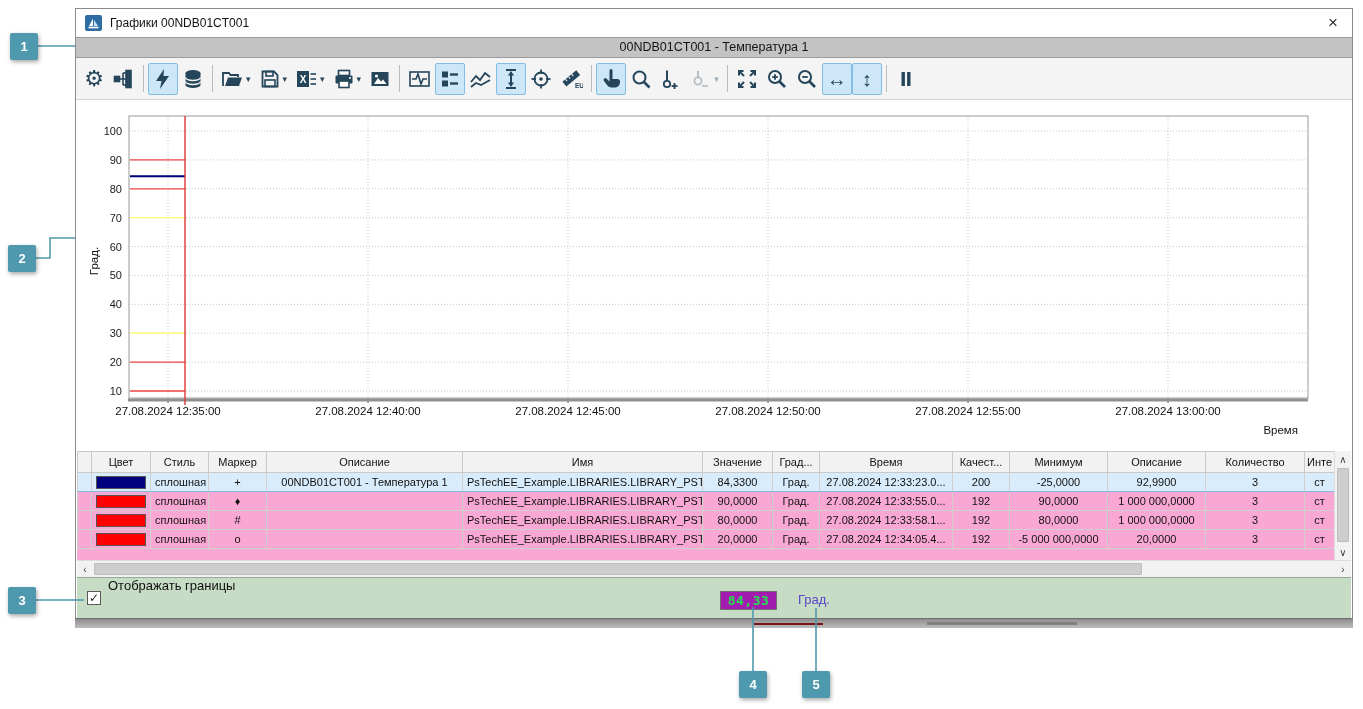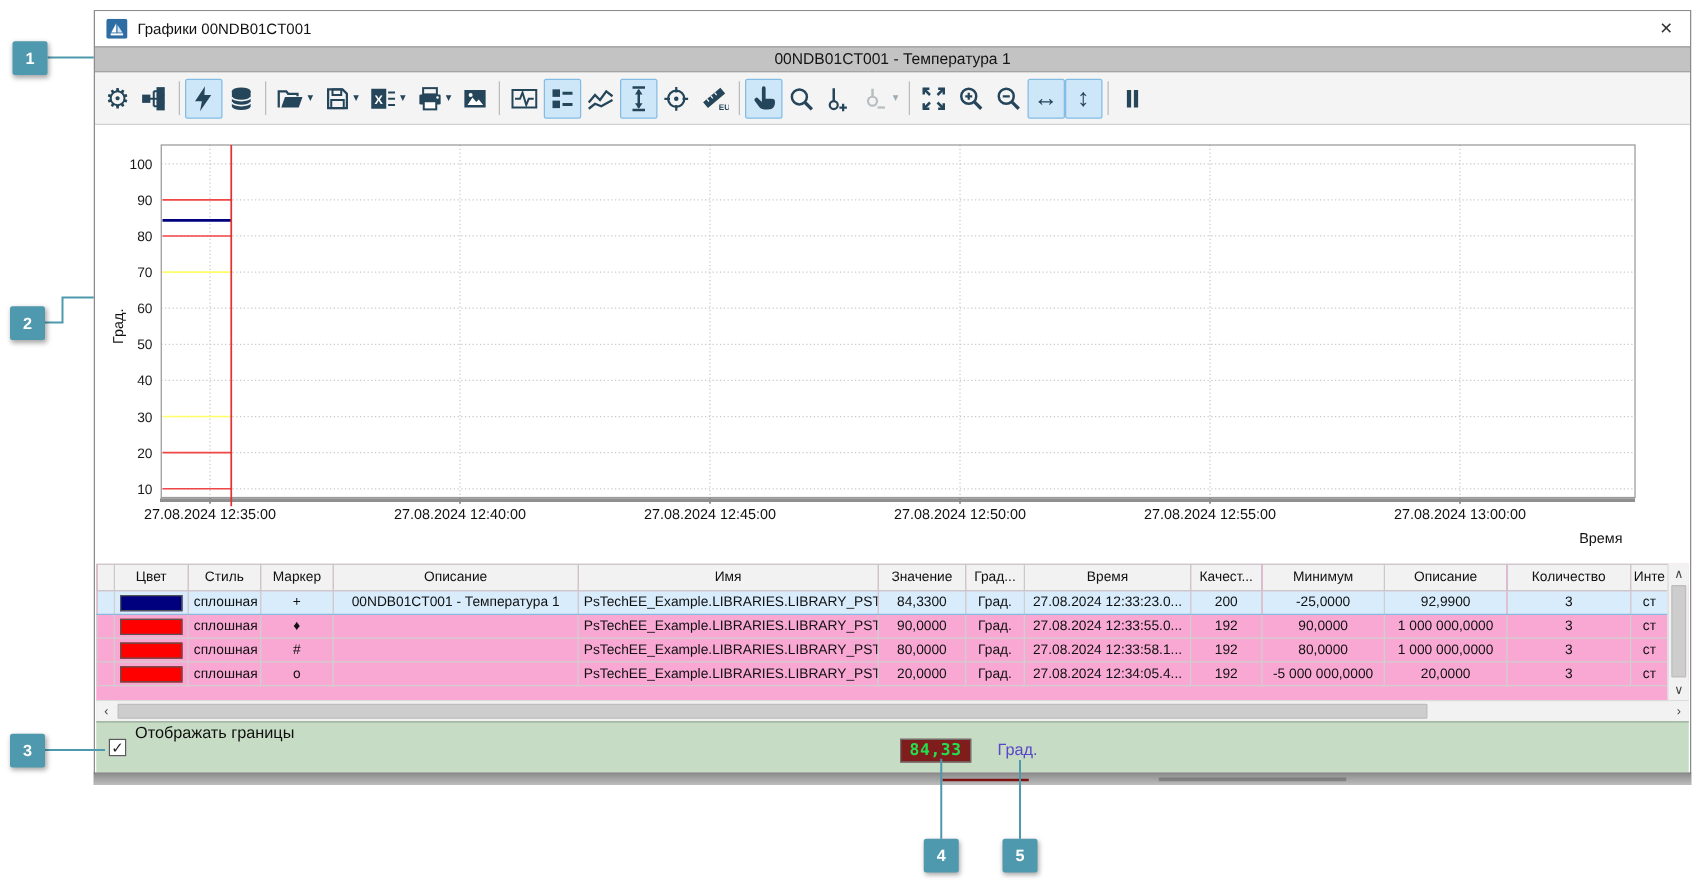--- a/index.html
+++ b/index.html
@@ -52,21 +52,21 @@
   .sbtn{position:absolute;width:16px;height:16px;display:flex;align-items:center;justify-content:center;
     color:#444;font-size:10px;background:#f2f2f2;}
   .sthumb{position:absolute;background:#cdcdcd;border:1px solid #bdbdbd;border-radius:1px;}
 
   
   .footer{position:absolute;left:1px;top:568px;width:1274px;height:41px;background:#c6dcc4;
     border-top:1px solid #96a996;}
   .chk-box{position:absolute;left:10px;top:13px;width:14px;height:14px;background:#fff;
     border:1px solid #5a5a5a;font-size:12px;line-height:12px;text-align:center;color:#222;}
   .chk-label{position:absolute;left:31px;top:0;font-size:13px;color:#101010;}
-  .value-box{position:absolute;left:643px;top:13px;width:57px;height:19px;background:#7f1d1d;
+  .value-box{position:absolute;left:643px;top:13px;width:57px;height:19px;background:#a21caf;
     border:1px solid #6f6f6f;color:#23e04e;font-family:"DejaVu Sans Mono",monospace;font-weight:bold;
     font-size:13px;text-align:center;line-height:17px;letter-spacing:.5px;}
   .unit-label{position:absolute;left:721px;top:14px;font-size:13px;color:#5b45c8;}
 
   .bottom-strip{position:absolute;left:-1px;top:609px;width:1278px;height:10px;
     background:linear-gradient(#8e8e8e,#bdbdbd);border-top:1px solid #6e6e6e;}
   .red-line{position:absolute;left:679px;top:4px;width:69px;height:2px;background:#7c1414;}
   .smudge{position:absolute;left:852px;top:3px;width:150px;height:3px;background:#3c3c3c;opacity:.35;}
 
   

